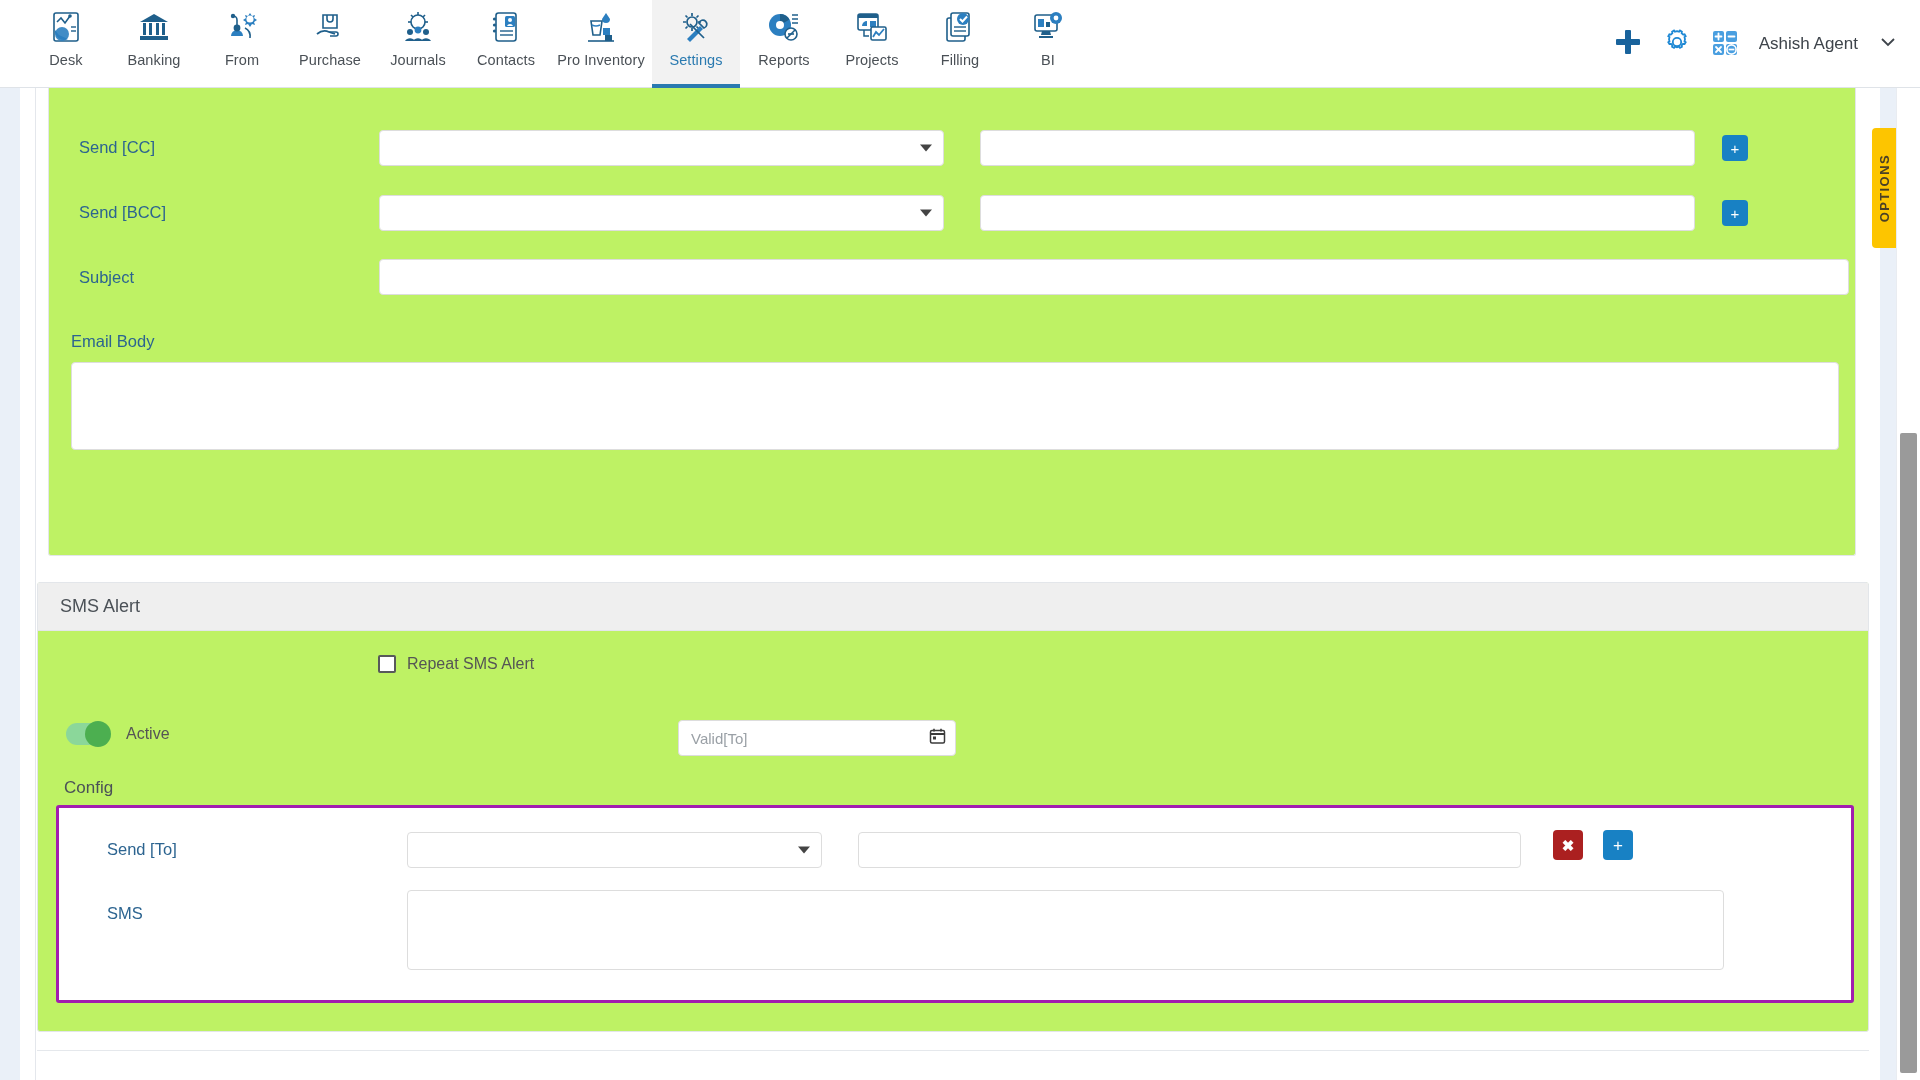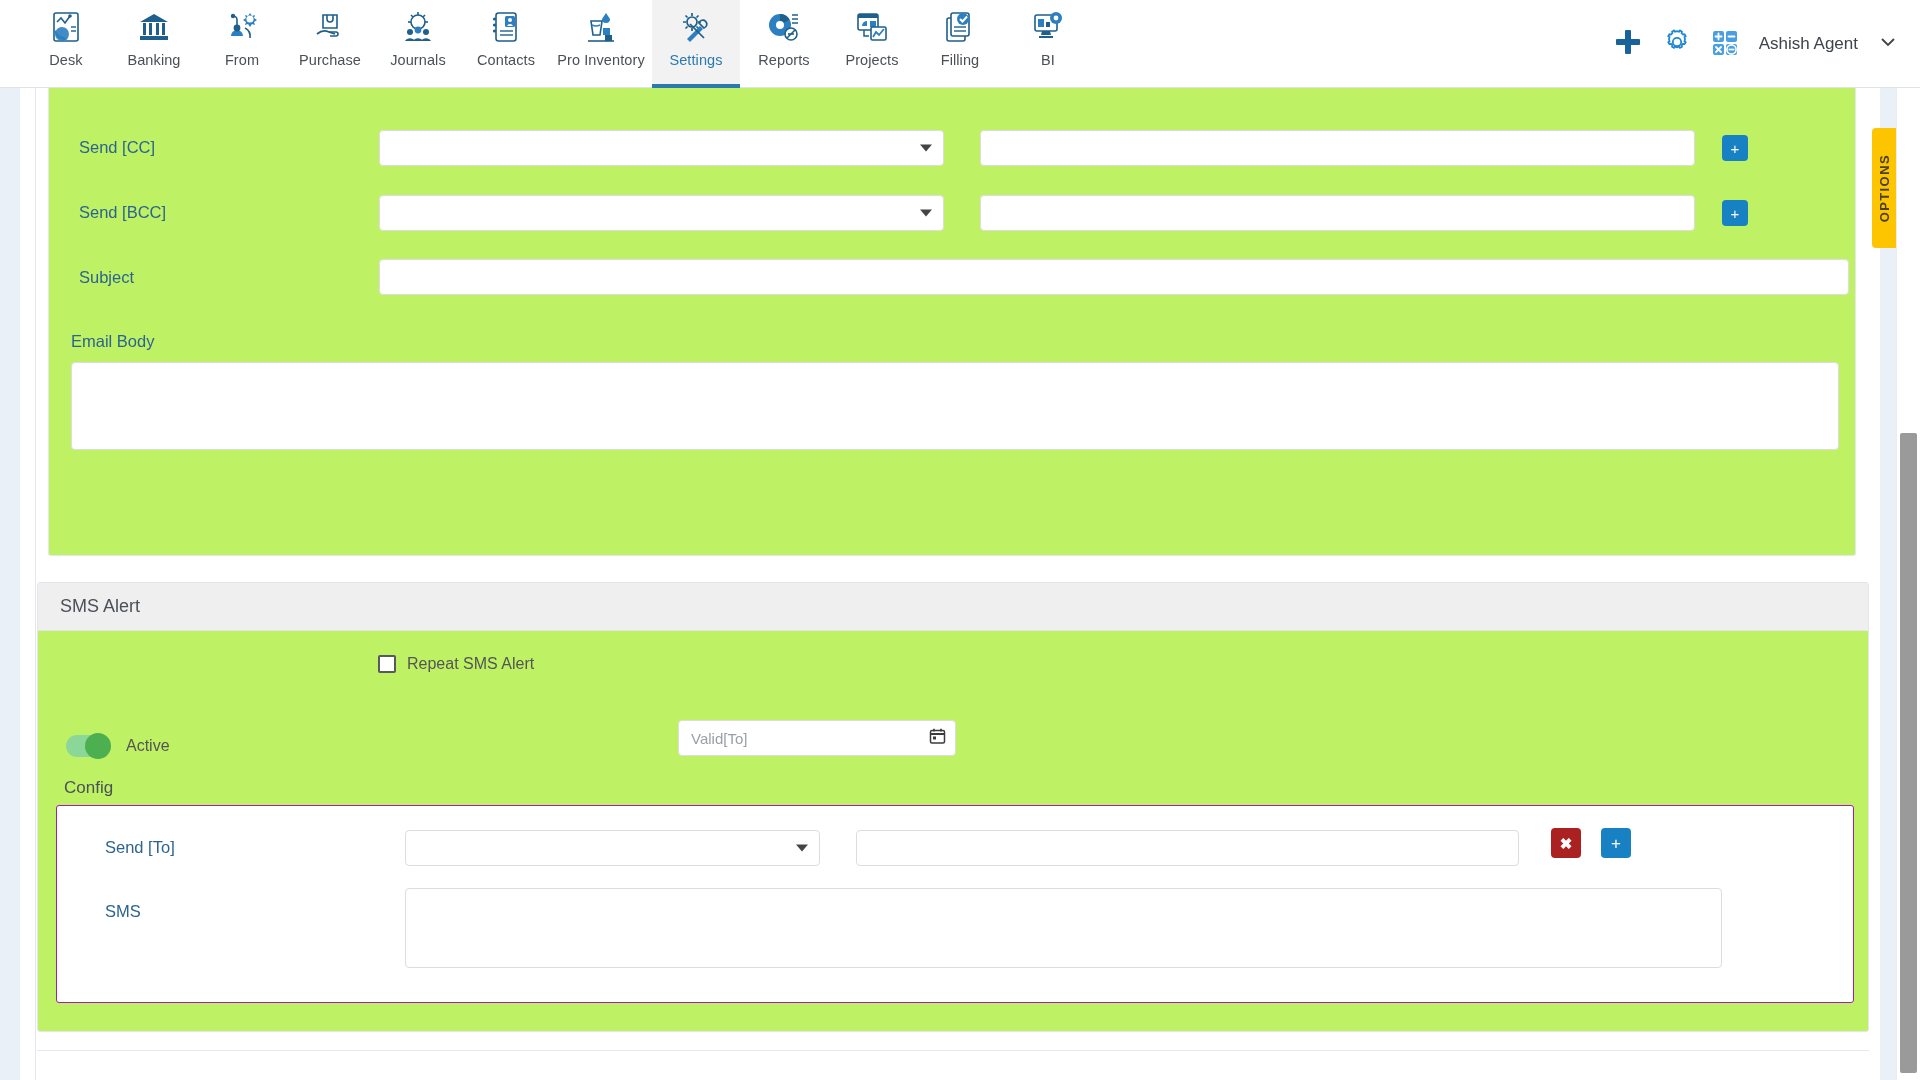--- a/index.html
+++ b/index.html
@@ -178,21 +178,21 @@
 
   
   .datefield { position: relative; }
   .datefield .cal-ico {
     position: absolute; right: 10px; top: 50%; transform: translateY(-50%);
     pointer-events: none;
   }
 
   
   .config-box {
-    position: absolute; border: 1px solid #a21caf; border-radius: 3px;
+    position: absolute; border: 3px solid #a21caf; border-radius: 3px;
     background: #fff;
   }
   .config-title {
     position: absolute; font-size: 17px; color: #4b5157;
   }
 
   
   .footer-sep {
     position: absolute; top: 962px; left: 37px; width: 1832px;
     border-top: 1px solid #e5e8ec;
@@ -495,21 +495,21 @@
       <div class="card-header">
         <span>SMS Alert</span>
       </div>
 
 
       <div style="position:absolute; top:72px; left:340px; display:flex; align-items:center;">
         <span class="cbox"></span>
         <span class="cbox-lbl">Repeat SMS Alert</span>
       </div>
 
-      <div style="position:absolute; top:152px; left:28px; display:flex; align-items:center; gap:16px;">
+      <div style="position:absolute; top:140px; left:28px; display:flex; align-items:center; gap:16px;">
         <span class="toggle">
           <span class="knob"></span>
         </span>
         <span style="font-size:16px; color:#555;">Active</span>
       </div>
 
 
       <div class="datefield" style="position:absolute; top:137px; left:640px; width:278px;">
         <input class="inp" style="width: 278px;" placeholder="Valid[To]">
         <span class="cal-ico">

